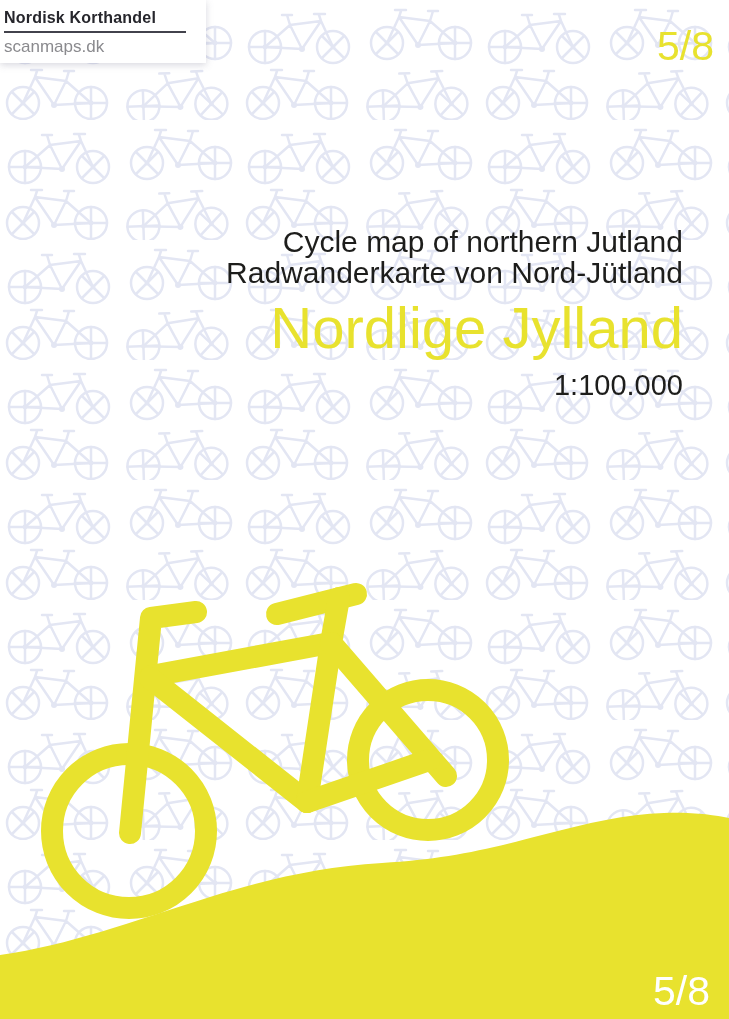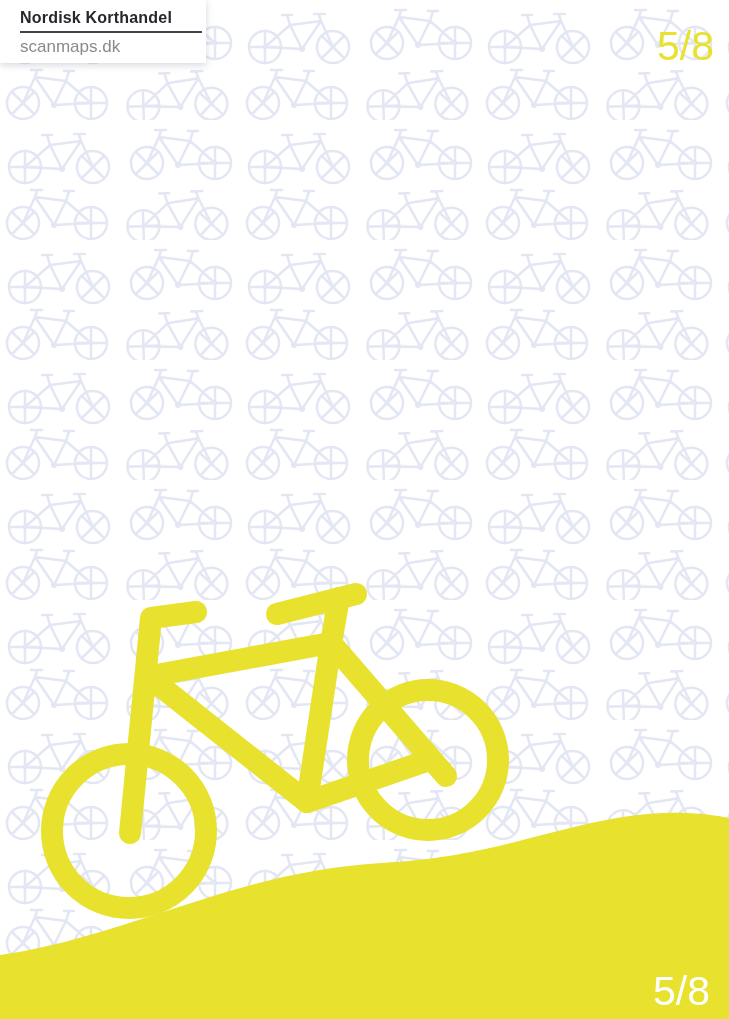--- a/index.html
+++ b/index.html
@@ -27,21 +27,21 @@
   .pat-fill{fill:var(--pattern-lavender);stroke:none;}
 
   
   .wave{fill:var(--accent-yellow);stroke:none;}
   .bike-stroke{stroke:var(--accent-yellow);fill:none;stroke-width:22;stroke-linecap:round;stroke-linejoin:round;}
 
   
   .stamp{
     position:absolute;top:0;left:0;
     width:206px;
-    padding:9px 12px 6px 20px;
+    padding:9px 12px 6px 4px;
     background:#ffffff;
     box-shadow:0 2px 7px rgba(110,110,135,0.28);
   }
   .stamp .seller{
     font-size:16px;font-weight:bold;color:var(--stamp-dark);
     letter-spacing:0.2px;white-space:nowrap;
   }
   .stamp .rule{
     width:182px;height:2px;background:#42424c;margin:4px 0 4px 0;
   }
@@ -119,14 +119,20 @@
 
   <div class="stamp">
     <div class="seller">Nordisk Korthandel</div>
     <div class="rule"></div>
     <div class="site">scanmaps.dk</div>
   </div>
 
   <div class="corner top">5/8</div>
   <div class="corner bottom">5/8</div>
 
+  <div class="title-block">
+    <div class="sub">Cycle map of northern Jutland</div>
+    <div class="sub">Radwanderkarte von Nord-Jütland</div>
+    <div class="main">Nordlige Jylland</div>
+    <div class="scale">1:100.000</div>
+  </div>
 
 </div>
 
 </body></html>

